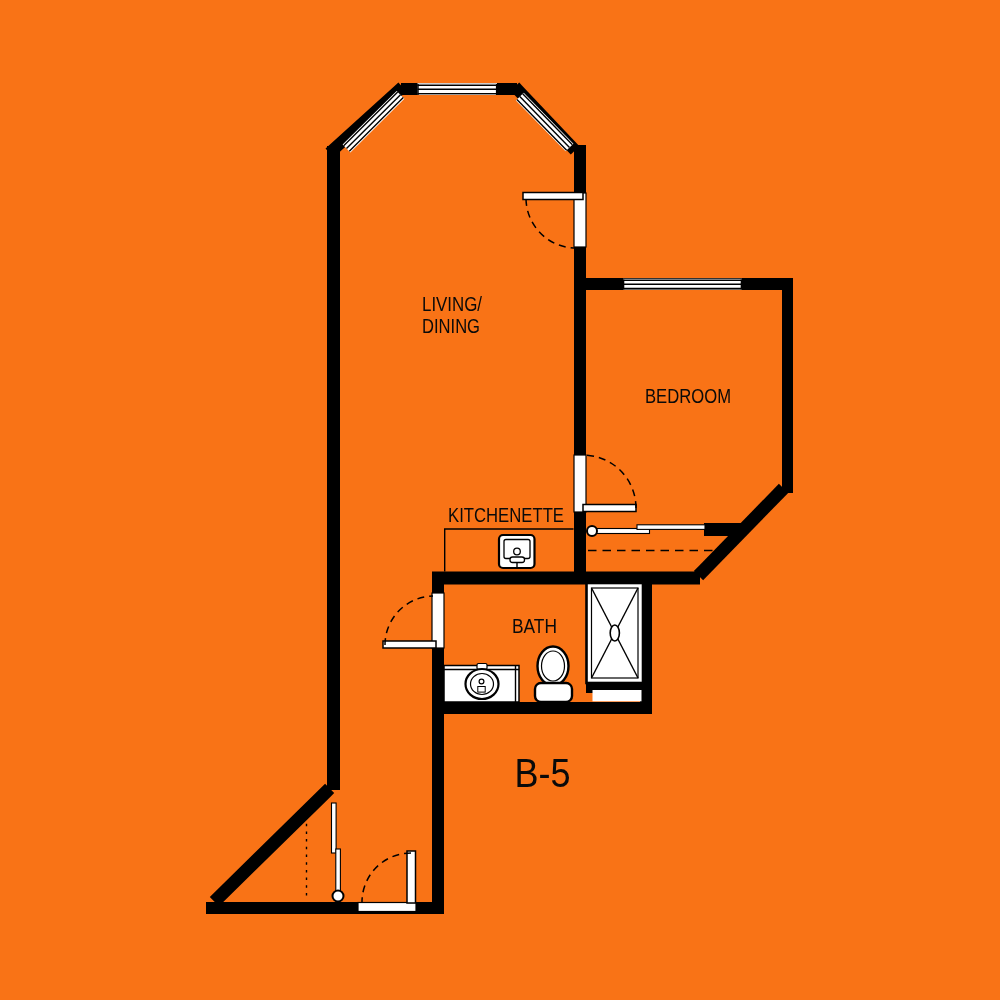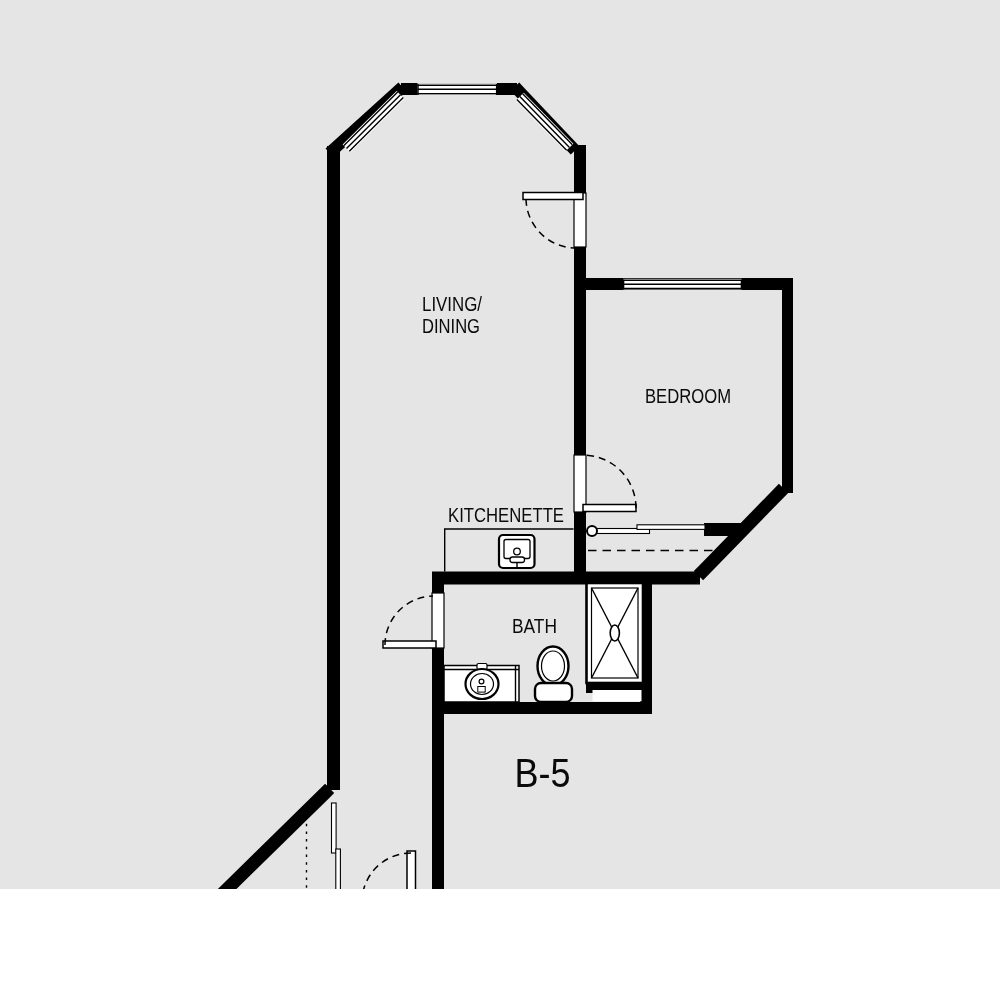--- a/index.html
+++ b/index.html
@@ -1,16 +1,16 @@
 <!DOCTYPE html>
 <html><head>
 <meta charset="utf-8">
 <style>
   html,body{margin:0;padding:0;background:#ffffff;}
-  .canvas{position:relative;width:1000px;height:889px;background:#e5e5e5;overflow:hidden;
+  .canvas{position:relative;width:1000px;height:1000px;background:#f97316;overflow:hidden;
           font-family:"Liberation Sans",sans-serif;}
   svg{position:absolute;left:0;top:0;}
   .w{stroke:#000;fill:none;}
   .sq{stroke-linecap:square;}
   .bt{stroke-linecap:butt;}
   .thin{stroke:#000;fill:none;stroke-width:1.4;}
   .wh{fill:#ffffff;stroke:#000;}
   .whl{stroke:#ffffff;fill:none;}
   .dash{stroke:#000;fill:none;stroke-width:1.5;stroke-dasharray:7 5;}
   text{fill:#0a0a0a;}

